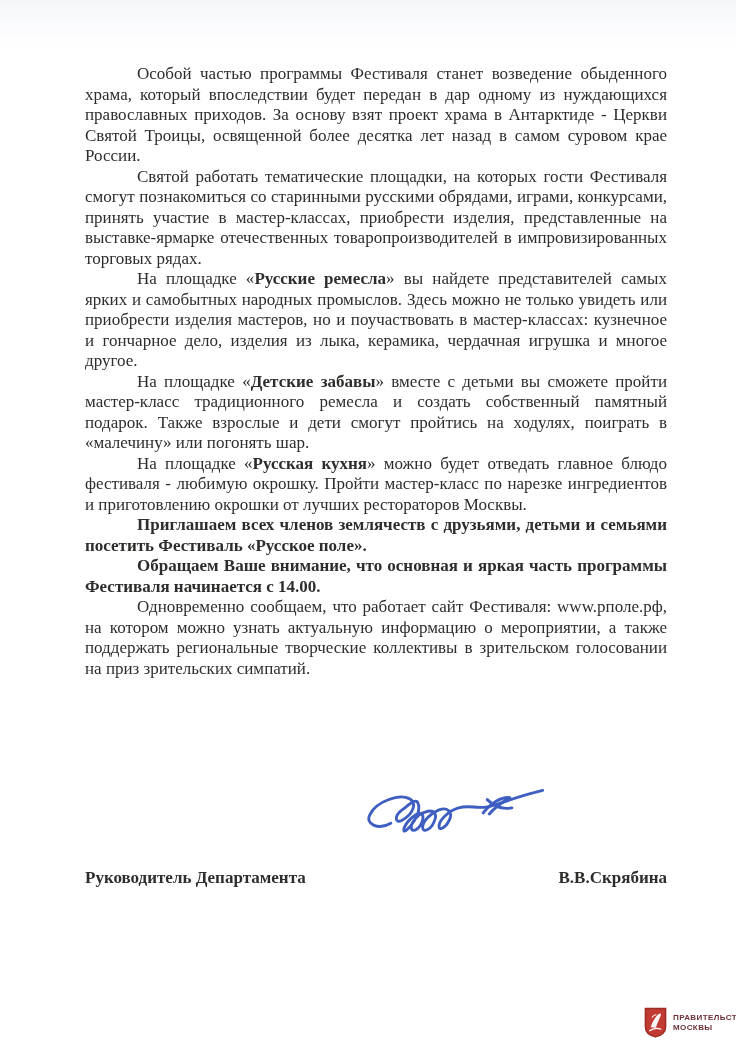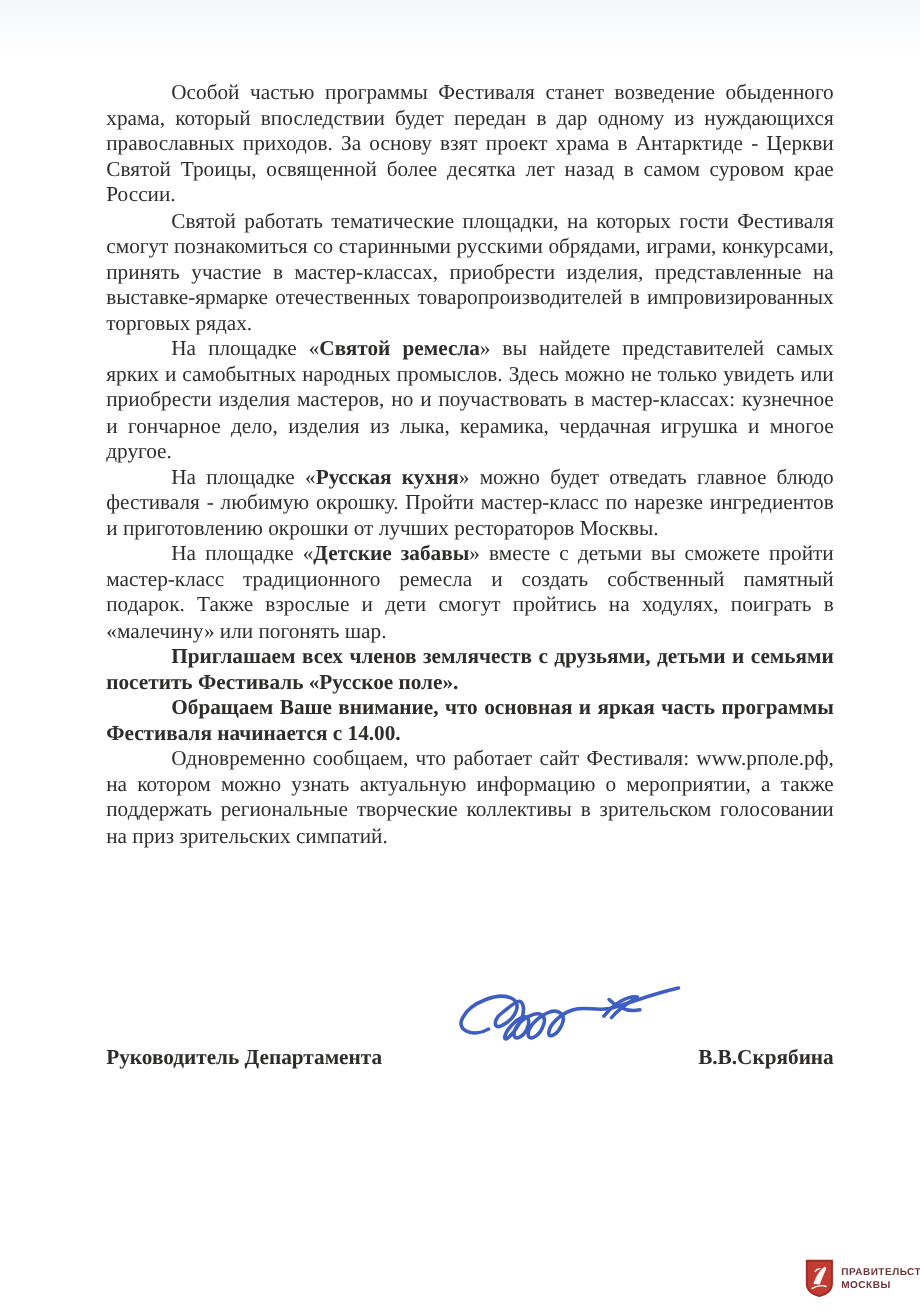--- a/index.html
+++ b/index.html
@@ -39,21 +39,21 @@
     text-indent: 52px;
   }
   .seg-bold { font-weight: bold; }
   .seg-underline { }
   .para-bold { font-weight: bold; }
 
   .sig-row {
     position: absolute;
     left: 85px;
     width: 582px;
-    top: 836px;
+    top: 868px;
     display: flex;
     justify-content: space-between;
     align-items: baseline;
     font-weight: bold;
     font-size: 17px;
   }
   .signature-svg {
     position: absolute;
     left: 360px;
     top: 782px;
@@ -86,23 +86,23 @@
 </style>
 </head>
 <body>
 
 <div class="page" style="color: rgb(46, 45, 43);">
   <div class="scan-noise"></div>
 
   <div class="letter-body">
       <p class="para"><span>Особой частью программы Фестиваля станет возведение обыденного храма, который впоследствии будет передан в дар одному из нуждающихся православных приходов. За основу взят проект храма в Антарктиде - Церкви Святой Троицы, освященной более десятка лет назад в самом суровом крае России.</span></p>
       <p class="para"><span>Святой работать тематические площадки, на которых гости Фестиваля смогут познакомиться со старинными русскими обрядами, играми, конкурсами, принять участие в мастер-классах, приобрести изделия, представленные на выставке-ярмарке отечественных товаропроизводителей в импровизированных торговых рядах.</span></p>
-      <p class="para"><span>На площадке «</span><span class="seg-bold">Святой ремесла</span><span>» вы найдете представителей самых ярких и самобытных народных промыслов. Здесь можно не только увидеть или приобрести изделия мастеров, но и поучаствовать в мастер-классах: кузнечное и гончарное дело, изделия из лыка, керамика, чердачная игрушка и многое другое.</span></p>
+      <p class="para"><span>На площадке «</span><span class="seg-bold">Русские ремесла</span><span>» вы найдете представителей самых ярких и самобытных народных промыслов. Здесь можно не только увидеть или приобрести изделия мастеров, но и поучаствовать в мастер-классах: кузнечное и гончарное дело, изделия из лыка, керамика, чердачная игрушка и многое другое.</span></p>
+      <p class="para"><span>На площадке «</span><span class="seg-bold">Детские забавы</span><span>» вместе с детьми вы сможете пройти мастер-класс традиционного ремесла и создать собственный памятный подарок. Также взрослые и дети смогут пройтись на ходулях, поиграть в «малечину» или погонять шар.</span></p>
       <p class="para"><span>На площадке «</span><span class="seg-bold">Русская кухня</span><span>» можно будет отведать главное блюдо фестиваля - любимую окрошку. Пройти мастер-класс по нарезке ингредиентов и приготовлению окрошки от лучших рестораторов Москвы.</span></p>
-      <p class="para"><span>На площадке «</span><span class="seg-bold">Детские забавы</span><span>» вместе с детьми вы сможете пройти мастер-класс традиционного ремесла и создать собственный памятный подарок. Также взрослые и дети смогут пройтись на ходулях, поиграть в «малечину» или погонять шар.</span></p>
       <p class="para para-bold"><span class="seg-bold">Приглашаем всех членов землячеств с друзьями, детьми и семьями посетить Фестиваль «Русское поле».</span></p>
       <p class="para para-bold"><span class="seg-bold">Обращаем Ваше внимание, что основная и яркая часть программы Фестиваля начинается с 14.00.</span></p>
       <p class="para"><span>Одновременно сообщаем, что работает сайт Фестиваля: </span><span class="seg-underline">www.рполе.рф</span><span>, на котором можно узнать актуальную информацию о мероприятии, а также поддержать региональные творческие коллективы в зрительском голосовании на приз зрительских симпатий.</span></p>
     </div>
 
   <svg class="signature-svg" viewBox="0 0 190 62" fill="none" xmlns="http://www.w3.org/2000/svg">
     <g id="sig-ink" stroke="#3f5ec2" stroke-width="2.8" stroke-linecap="round" stroke-linejoin="round" fill="none">
       <path d="M30 40 C18 47 4 41 10 31 C16 19 38 11 48 16 C56 20 52 31 41 37 C34 41 33 33 41 27 C49 21 55 14 57 22 C59 31 50 43 45 47 C41 50 42 43 49 36 C56 29 63 28 61 37 C59 45 51 50 50 45 C49 39 57 31 64 29 C72 26 76 31 72 39 C69 46 61 50 61 44 C61 38 69 30 77 27 C85 24 91 29 87 37 C84 44 77 48 77 43 C77 37 86 28 96 25 C106 22 113 26 124 24 C138 21 152 14 178 8"></path>
       <path d="M120 30 C128 20 138 14 146 15 C138 20 130 26 126 31"></path>
       <path d="M124 17 C130 23 138 27 148 25"></path>

